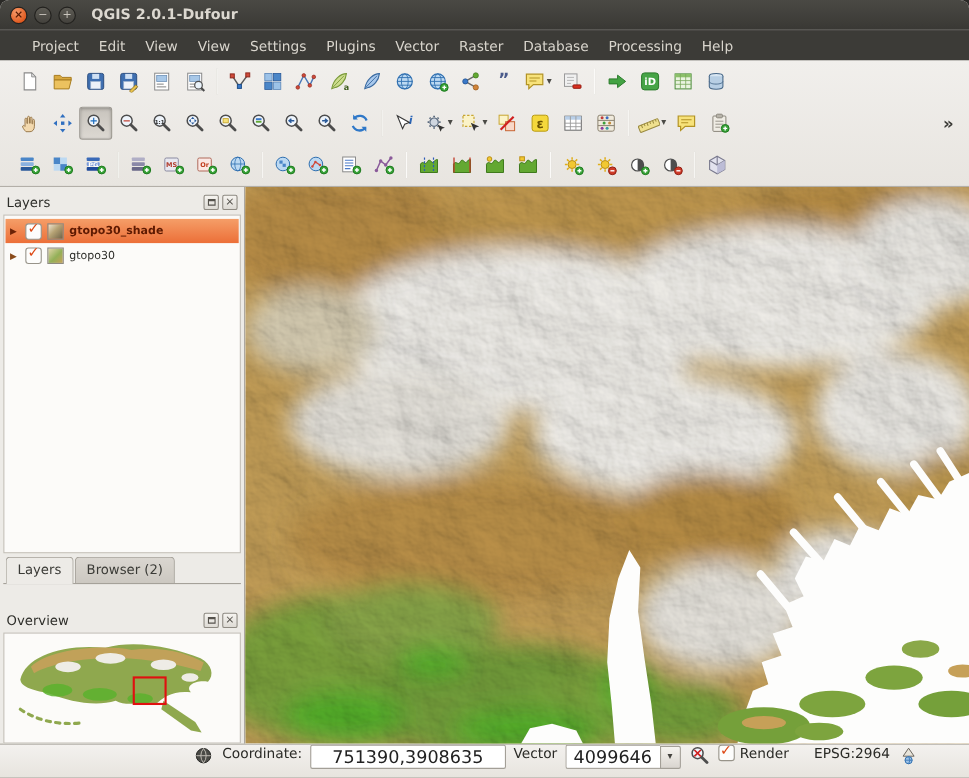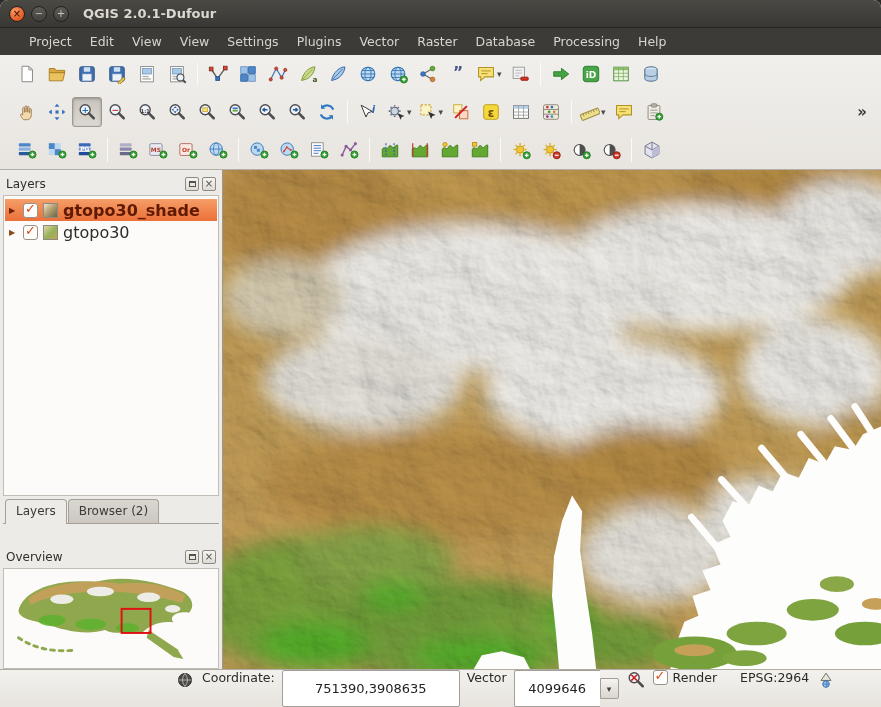--- a/index.html
+++ b/index.html
@@ -36,35 +36,35 @@
 .layer-tree{flex:1;background:#fcfbf9;border:1px solid #c2beb6;margin-top:1px;padding-top:3px;overflow:hidden}
 .layer-row{height:22px;display:flex;align-items:center;gap:5px;padding:0 4px;margin:0 1px}
 .layer-row.selected{background:linear-gradient(#f59e68,var(--sel,#ec6f38))}
 .expand-arrow{font-size:8px;color:#8a4a1a;width:9px;flex:0 0 9px}
 .layer-row.selected .expand-arrow{color:#6b2206}
 .layer-check{width:15px;height:15px;background:#fdfdfc;border:1px solid #98948a;border-radius:3px;position:relative;flex:0 0 15px}
 .check-glyph{position:absolute;left:1px;top:-3px;font-size:13px;font-weight:bold;color:var(--check,#dd4814)}
 .layer-thumb{width:15px;height:15px;border:1px solid #8e8a80;flex:0 0 15px}
 .thumb-0{background:linear-gradient(135deg,#efe6d2 0%,#b5a274 45%,#6e6248 100%)}
 .thumb-1{background:linear-gradient(135deg,#e3d6aa 0%,#93b058 55%,#c7a258 100%)}
-.layer-label{font-size:16px;color:#2c2c28;white-space:nowrap}
+.layer-label{font-size:10px;color:#2c2c28;white-space:nowrap}
 .layer-row.selected .layer-label{font-weight:bold;color:#5e1a02}
 .panel-tabs{flex:0 0 26px;display:flex;align-items:flex-end;gap:1px;padding:0 2px;border-bottom:1px solid #a5a199;margin-top:2px}
 .tab{padding:4px 10px 5px;font-size:12px;color:#3a3a36;background:linear-gradient(#dad6d0,#ccc8c1);border:1px solid #a5a199;border-bottom:none;border-radius:4px 4px 0 0;white-space:nowrap}
 .tab.active{background:#edebe7;position:relative;margin-bottom:-1px;padding-bottom:6px}
 .ov-title{margin-top:23px}
 .overview-map{flex:0 0 101px;background:#fcfbf9;border:1px solid #c2beb6;margin:1px 0 0;position:relative}
 .ov-svg{width:100%;height:100%;display:block}
 .map-canvas{flex:1;position:relative;background:#fff;min-width:0}
 .map-svg{position:absolute;inset:0;width:100%;height:100%}
 
 .statusbar{flex:0 0 31px;display:flex;align-items:flex-start;gap:7px;padding:0 10px;background:linear-gradient(#f3f1ee,#e7e4de);border-top:1px solid #b0aca4;font-size:12.5px;color:#2a2a26}
 .sb-spacer{width:158px}
 .sb-icon{width:20px;height:20px;display:flex;align-items:center;justify-content:center}
-.sb-field{height:37px;border:1px solid #a39f97;border-radius:2px;background:#fff;text-align:center;font-size:13px;color:#222;font-family:inherit;padding:0 4px}
+.sb-field{height:22px;border:1px solid #a39f97;border-radius:2px;background:#fff;text-align:center;font-size:16px;color:#222;font-family:inherit;padding:0 4px}
 .coordinate-field{width:178px}
 .scale-combo{display:flex;align-items:center}
 .scale-input{width:86px;border-right:none;border-radius:2px 0 0 2px}
 .combo-btn{width:19px;height:21px;border:1px solid #a39f97;border-radius:0 2px 2px 0;background:linear-gradient(#f6f4f0,#d9d5cf);display:flex;align-items:center;justify-content:center}
 .combo-caret{font-size:9px;color:#44423e}
 .sb-check-wrap{display:flex;align-items:center;gap:5px}
 .sb-check{width:15px;height:15px;border:1px solid #98948a;border-radius:3px;background:#fdfdfc;position:relative}
 .epsg{margin-left:16px}
 </style>
 </head>

